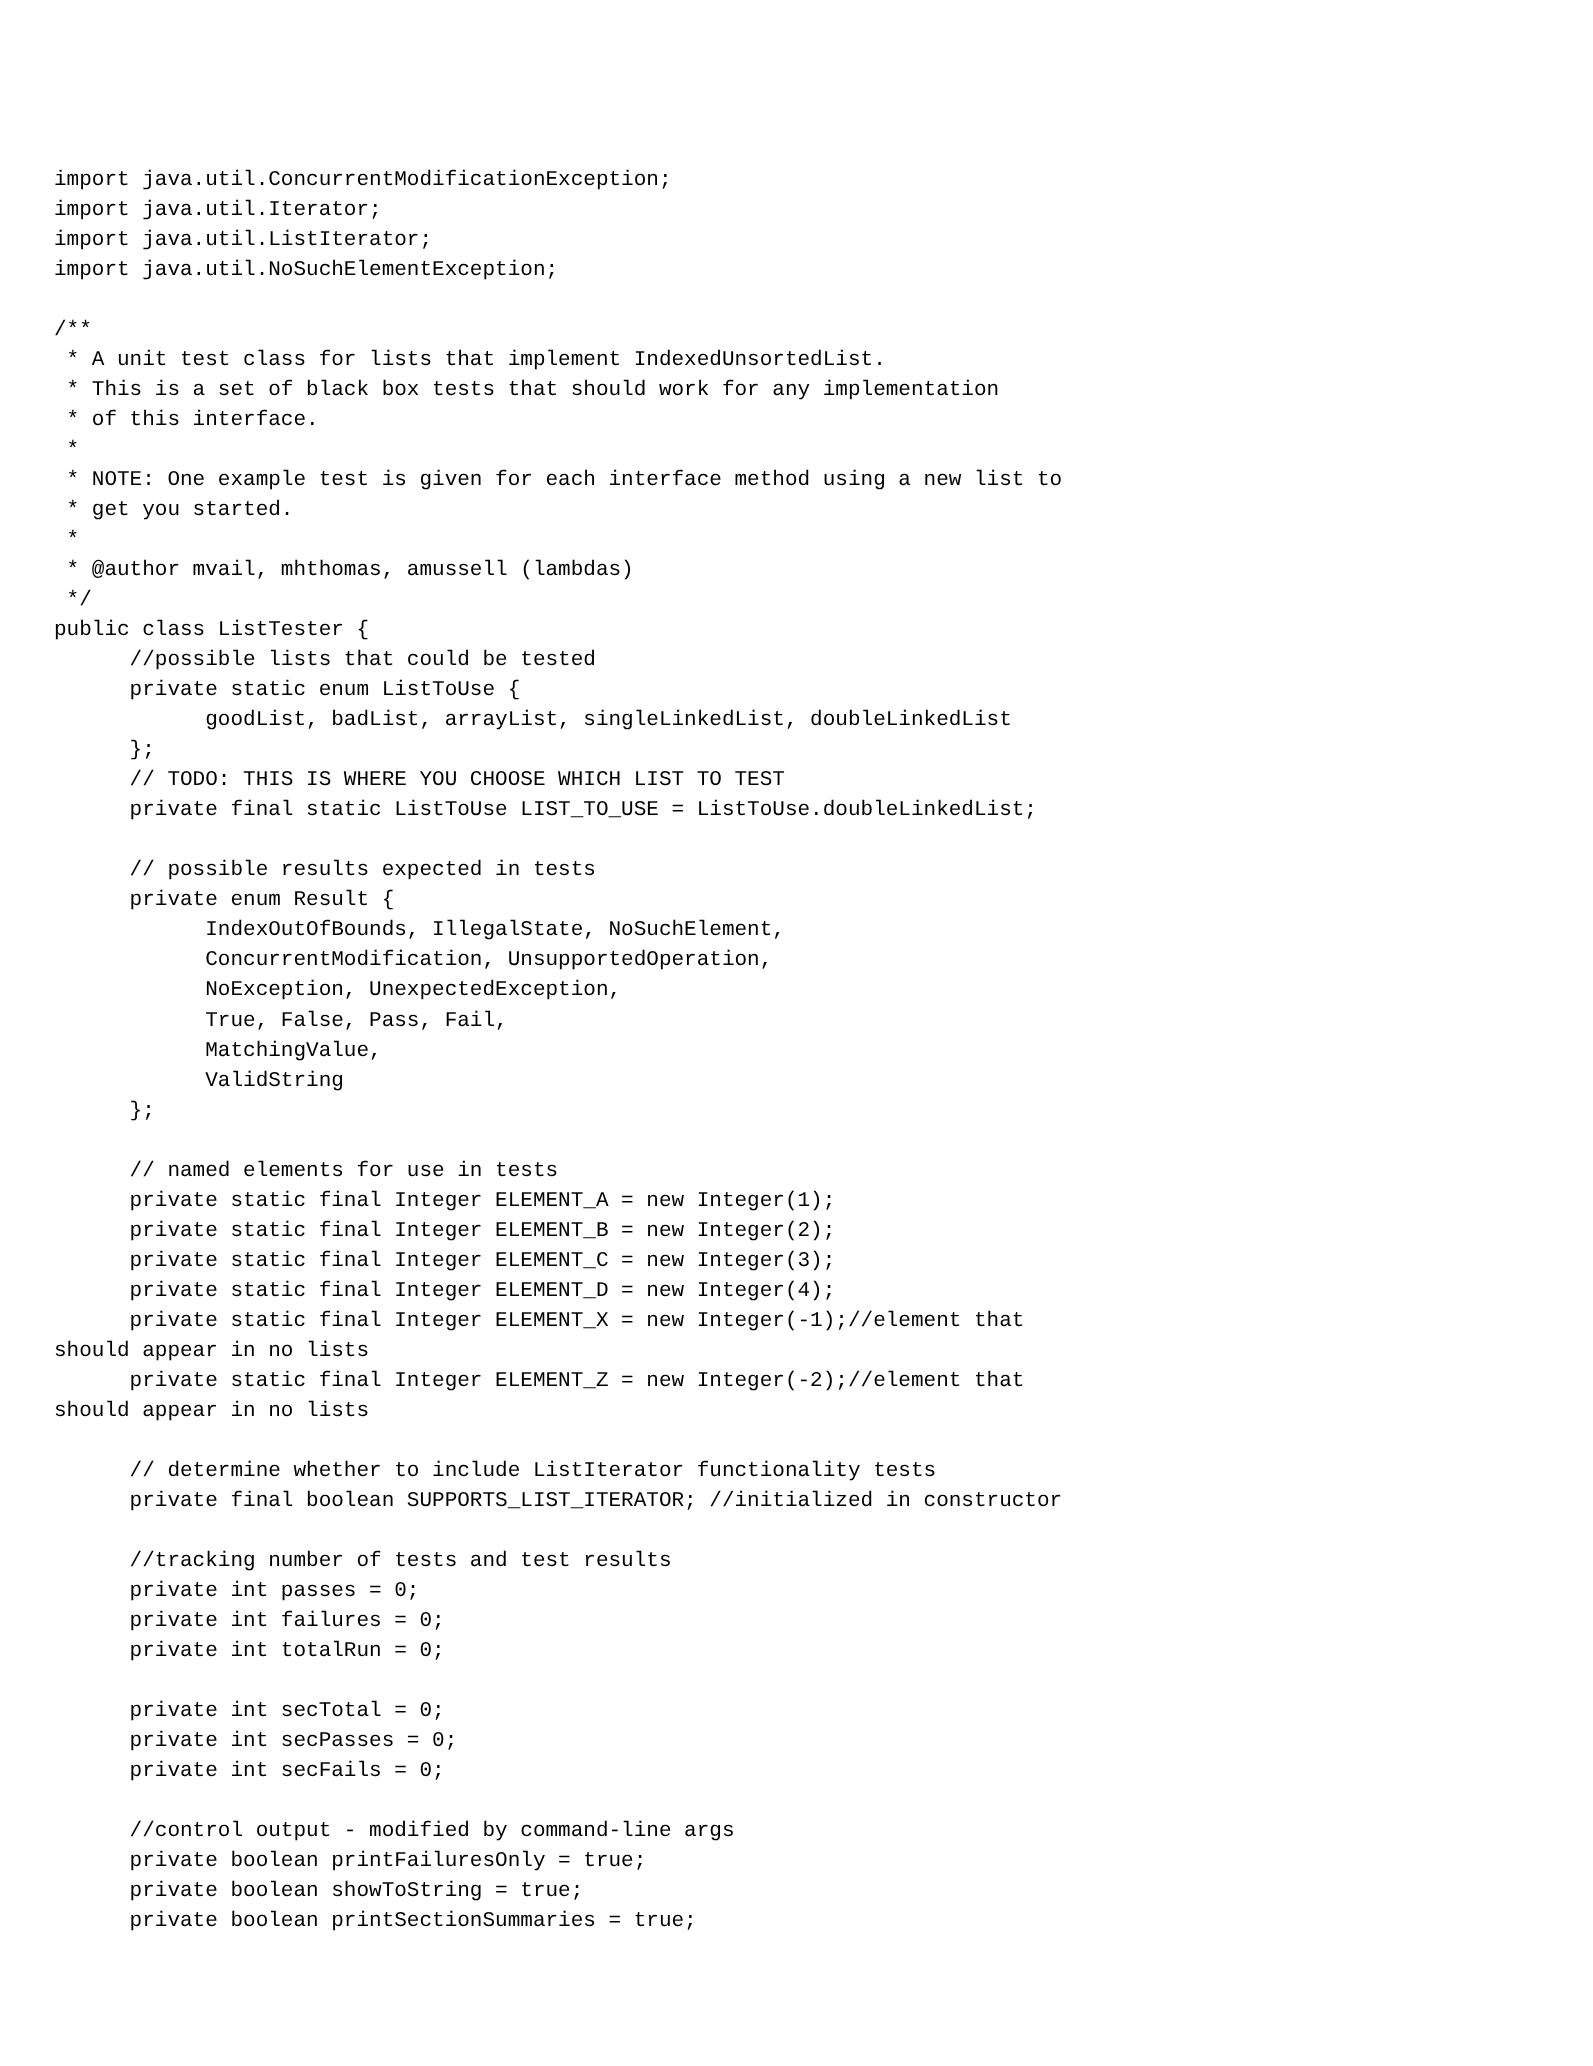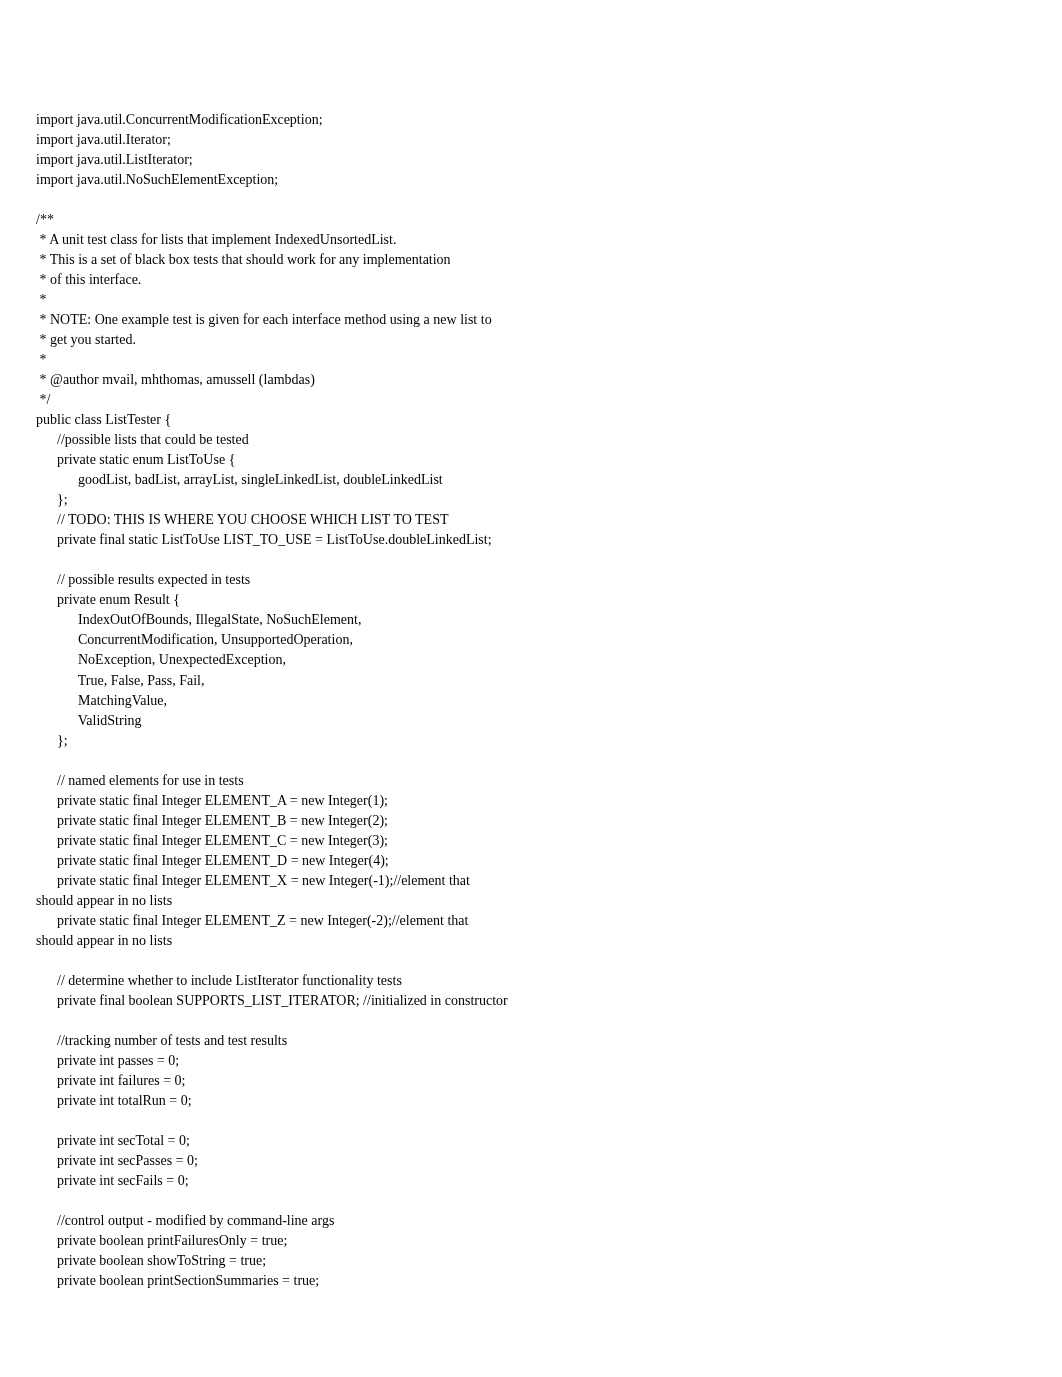--- a/index.html
+++ b/index.html
@@ -9,21 +9,20 @@
     font-family: "Courier New", Courier, monospace;
     font-size: 14px;
     line-height: 1.43;
     color: #000000;
     white-space: pre;
     width: 1062px;
     box-sizing: border-box;
   }
   .code-block {
     white-space: pre;
-    font-family: Liberation Serif, serif;
   }
 </style>
 </head>
 <body>
 
 
 
 <div class="code-block">import java.util.ConcurrentModificationException;
 import java.util.Iterator;
 import java.util.ListIterator;

